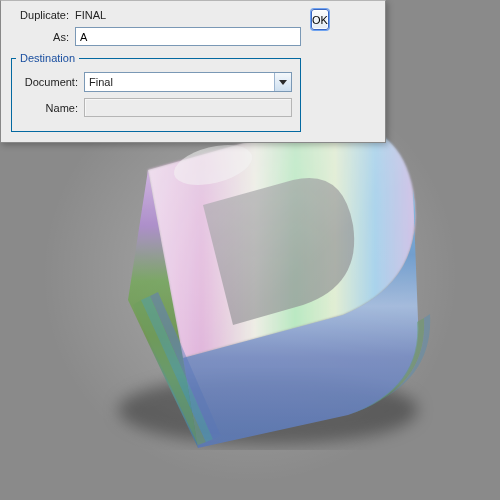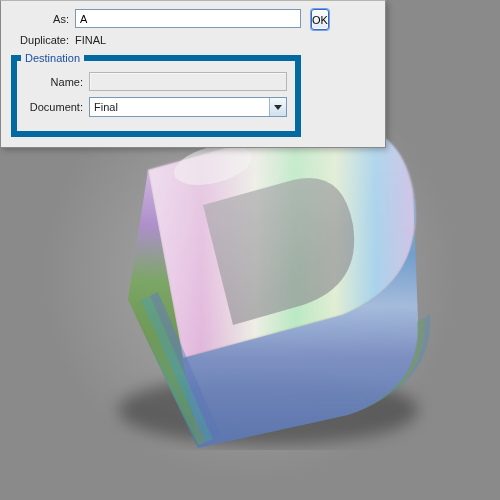--- a/index.html
+++ b/index.html
@@ -61,21 +61,21 @@
     }
     .text-input {
       flex: 1;
       height: 19px;
       border: 1px solid #7a98b5;
       background: #fff;
       padding: 1px 4px;
       font: inherit;
     }
     fieldset.destination {
-      border: 6px solid #0369a1;
+      border: 1px solid #0369a1;
       margin-top: 2px;
       padding: 8px 8px 8px 8px;
     }
     fieldset.destination legend {
       color: #1a4fa0;
       padding: 0 4px;
       margin-left: -4px;
     }
     .dest-row {
       display: flex;
@@ -202,41 +202,41 @@
       <path d="M 70 60 L 230 15 Q 320 0 335 80 Q 350 170 265 205 L 105 248 L 70 60 Z" fill="url(#gHi)" opacity="0.6"></path>
       <ellipse cx="135" cy="55" rx="40" ry="18" fill="rgba(255,255,255,0.55)" transform="rotate(-14 135 55)"></ellipse>
     </g>
   </svg>
 </div>
 
 <div class="dialog">
   <div class="dialog-body">
     <div class="fields">
       <div class="row">
+        <span class="label">Duplicate:</span>
+        <span class="static-value">FINAL</span>
+      </div>
+      <div class="row">
         <span class="label">As:</span>
         <input class="text-input" type="text" value="A" style="">
       </div>
-      <div class="row">
-        <span class="label">Duplicate:</span>
-        <span class="static-value">FINAL</span>
-      </div>
       <fieldset class="destination">
         <legend>Destination</legend>
-        <div class="dest-row">
-          <span class="label">Name:</span>
-          <div class="disabled-input"></div>
-        </div>
         <div class="dest-row">
           <span class="label">Document:</span>
           <div class="select">
             <span class="sel-text">Final</span>
             <span class="sel-btn">
                 <span class="chev"></span>
               </span>
           </div>
         </div>
+        <div class="dest-row">
+          <span class="label">Name:</span>
+          <div class="disabled-input"></div>
+        </div>
       </fieldset>
     </div>
     <div class="buttons">
       <button class="btn primary">OK</button>
     </div>
   </div>
 </div>
 
 </body></html>

